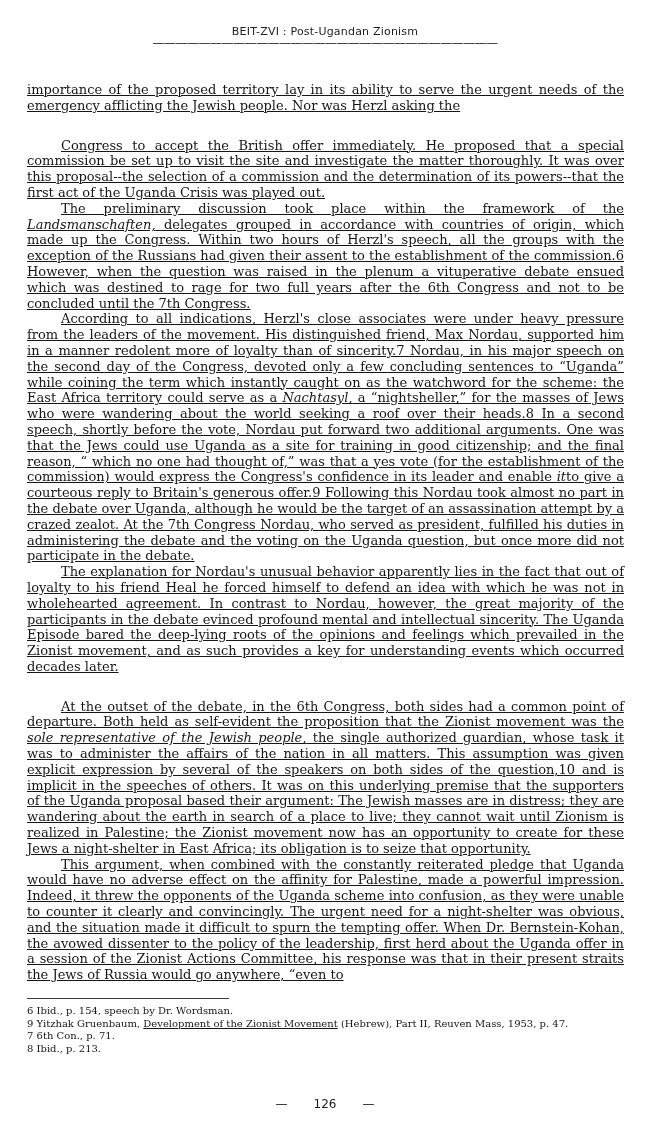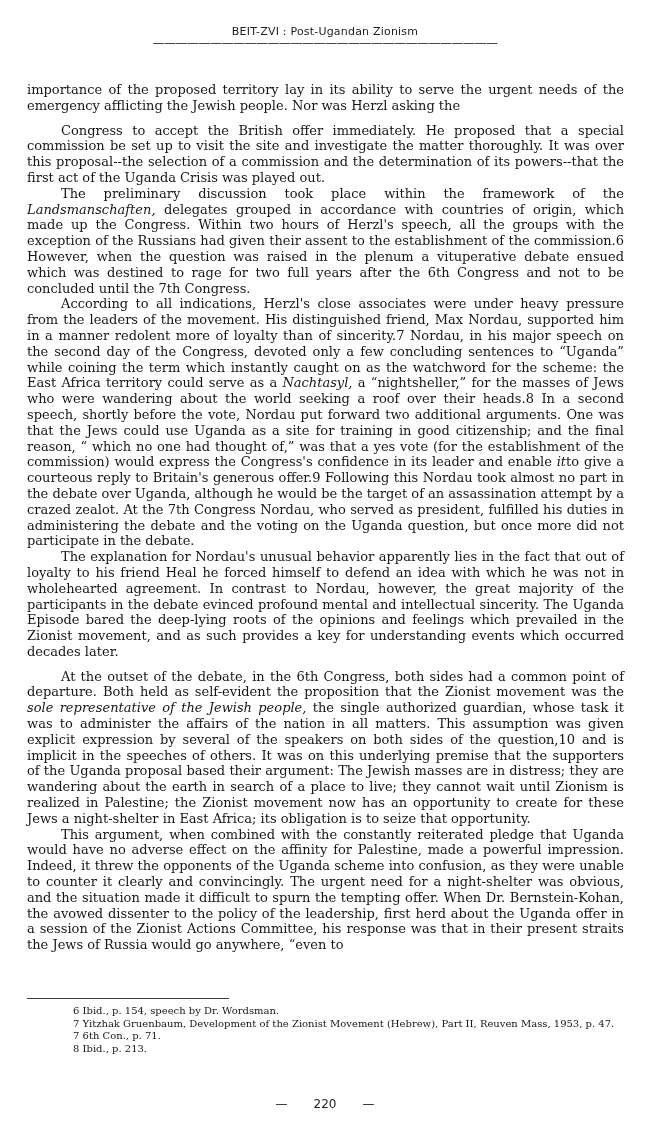--- a/index.html
+++ b/index.html
@@ -28,37 +28,37 @@
     letter-spacing: -0.5px;
     line-height: 14px;
     white-space: nowrap;
   }
 
   .body-text {
     position: absolute; left: 27px; top: 82px; width: 597px;
     font-size: 13px; line-height: 15.8px;
     text-align: justify;
   }
-  .para { margin: 0; }
+  .para { margin: 0; text-decoration: underline; }
   .para.indent { text-indent: 34px; }
-  .para.gap { margin-top: 9px; }
+  .para.gap { margin-top: 24px; }
   .it { font-style: italic; }
-  .un { }
+  .un { text-decoration: underline; }
 
   .footnotes {
     position: absolute; left: 27px; top: 998px; width: 600px;
     font-size: 10px; line-height: 12.6px;
     color: #161616;
   }
   .fn-rule {
     width: 202px; height: 0;
     border-top: 1px solid #3a3a3a;
     margin-bottom: 6px;
   }
-  .footnote { white-space: nowrap; margin-left: 46px; }
+  .footnote { white-space: nowrap; }
 
   .page-footer {
     position: absolute; top: 1097px; left: 0; right: 0;
     display: flex; justify-content: center; align-items: center;
     gap: 26px;
     font-family: "DejaVu Sans", "Liberation Sans", sans-serif;
     font-size: 12px; color: #222222;
   }
 </style>
 </head>
@@ -78,25 +78,25 @@
       <p class="para indent"><span>According to all indications, Herzl's close associates were under heavy pressure from the leaders of the movement. His distinguished friend, Max Nordau, supported him in a manner redolent more of loyalty than of sincerity.7 Nordau, in his major speech on the second day of the Congress, devoted only a few concluding sentences to “Uganda” while coining the term which instantly caught on as the watchword for the scheme: the East Africa territory could serve as a </span><span class="it">Nachtasyl,</span><span> a “nightsheller,” for the masses of Jews who were wandering about the world seeking a roof over their heads.8 In a second speech, shortly before the vote, Nordau put forward two additional arguments. One was that the Jews could use Uganda as a site for training in good citizenship; and the final reason, “ which no one had thought of,” was that a yes vote (for the establishment of the commission) would express the Congress's confidence in its leader and enable </span><span class="it">it</span><span>to give a courteous reply to Britain's generous offer.9 Following this Nordau took almost no part in the debate over Uganda, although he would be the target of an assassination attempt by a crazed zealot. At the 7th Congress Nordau, who served as president, fulfilled his duties in administering the debate and the voting on the Uganda question, but once more did not participate in the debate.</span></p>
       <p class="para indent"><span>The explanation for Nordau's unusual behavior apparently lies in the fact that out of loyalty to his friend Heal he forced himself to defend an idea with which he was not in wholehearted agreement. In contrast to Nordau, however, the great majority of the participants in the debate evinced profound mental and intellectual sincerity. The Uganda Episode bared the deep-lying roots of the opinions and feelings which prevailed in the Zionist movement, and as such provides a key for understanding events which occurred decades later.</span></p>
       <p class="para indent gap"><span>At the outset of the debate, in the 6th Congress, both sides had a common point of departure. Both held as self-evident the proposition that the Zionist movement was the </span><span class="it">sole representative of the Jewish people,</span><span> the single authorized guardian, whose task it was to administer the affairs of the nation in all matters. This assumption was given explicit expression by several of the speakers on both sides of the question,10 and is implicit in the speeches of others. It was on this underlying premise that the supporters of the Uganda proposal based their argument: The Jewish masses are in distress; they are wandering about the earth in search of a place to live; they cannot wait until Zionism is realized in Palestine; the Zionist movement now has an opportunity to create for these Jews a night-shelter in East Africa; its obligation is to seize that opportunity.</span></p>
       <p class="para indent"><span>This argument, when combined with the constantly reiterated pledge that Uganda would have no adverse effect on the affinity for Palestine, made a powerful impression. Indeed, it threw the opponents of the Uganda scheme into confusion, as they were unable to counter it clearly and convincingly. The urgent need for a night-shelter was obvious, and the situation made it difficult to spurn the tempting offer. When Dr. Bernstein-Kohan, the avowed dissenter to the policy of the leadership, first herd about the Uganda offer in a session of the Zionist Actions Committee, his response was that in their present straits the Jews of Russia would go anywhere, “even to</span></p>
     </div>
 
   <div class="footnotes">
     <div class="fn-rule"></div>
     <div>
         <div class="footnote"><span>6 Ibid., p. 154, speech by Dr. Wordsman.</span></div>
-        <div class="footnote"><span>7 Yitzhak Gruenbaum, </span><span class="un">Development of the Zionist Movement</span><span> (Hebrew), Part II, Reuven Mass, 1953, p. 47.</span></div>
+        <div class="footnote"><span>9 Yitzhak Gruenbaum, </span><span class="un">Development of the Zionist Movement</span><span> (Hebrew), Part II, Reuven Mass, 1953, p. 47.</span></div>
         <div class="footnote"><span>7 6th Con., p. 71.</span></div>
         <div class="footnote"><span>8 Ibid., p. 213.</span></div>
       </div>
   </div>
 
   <div class="page-footer">
     <span>—</span>
-    <span>220</span>
+    <span>126</span>
     <span>—</span>
   </div>
 
 </div>
 
 </body></html>

